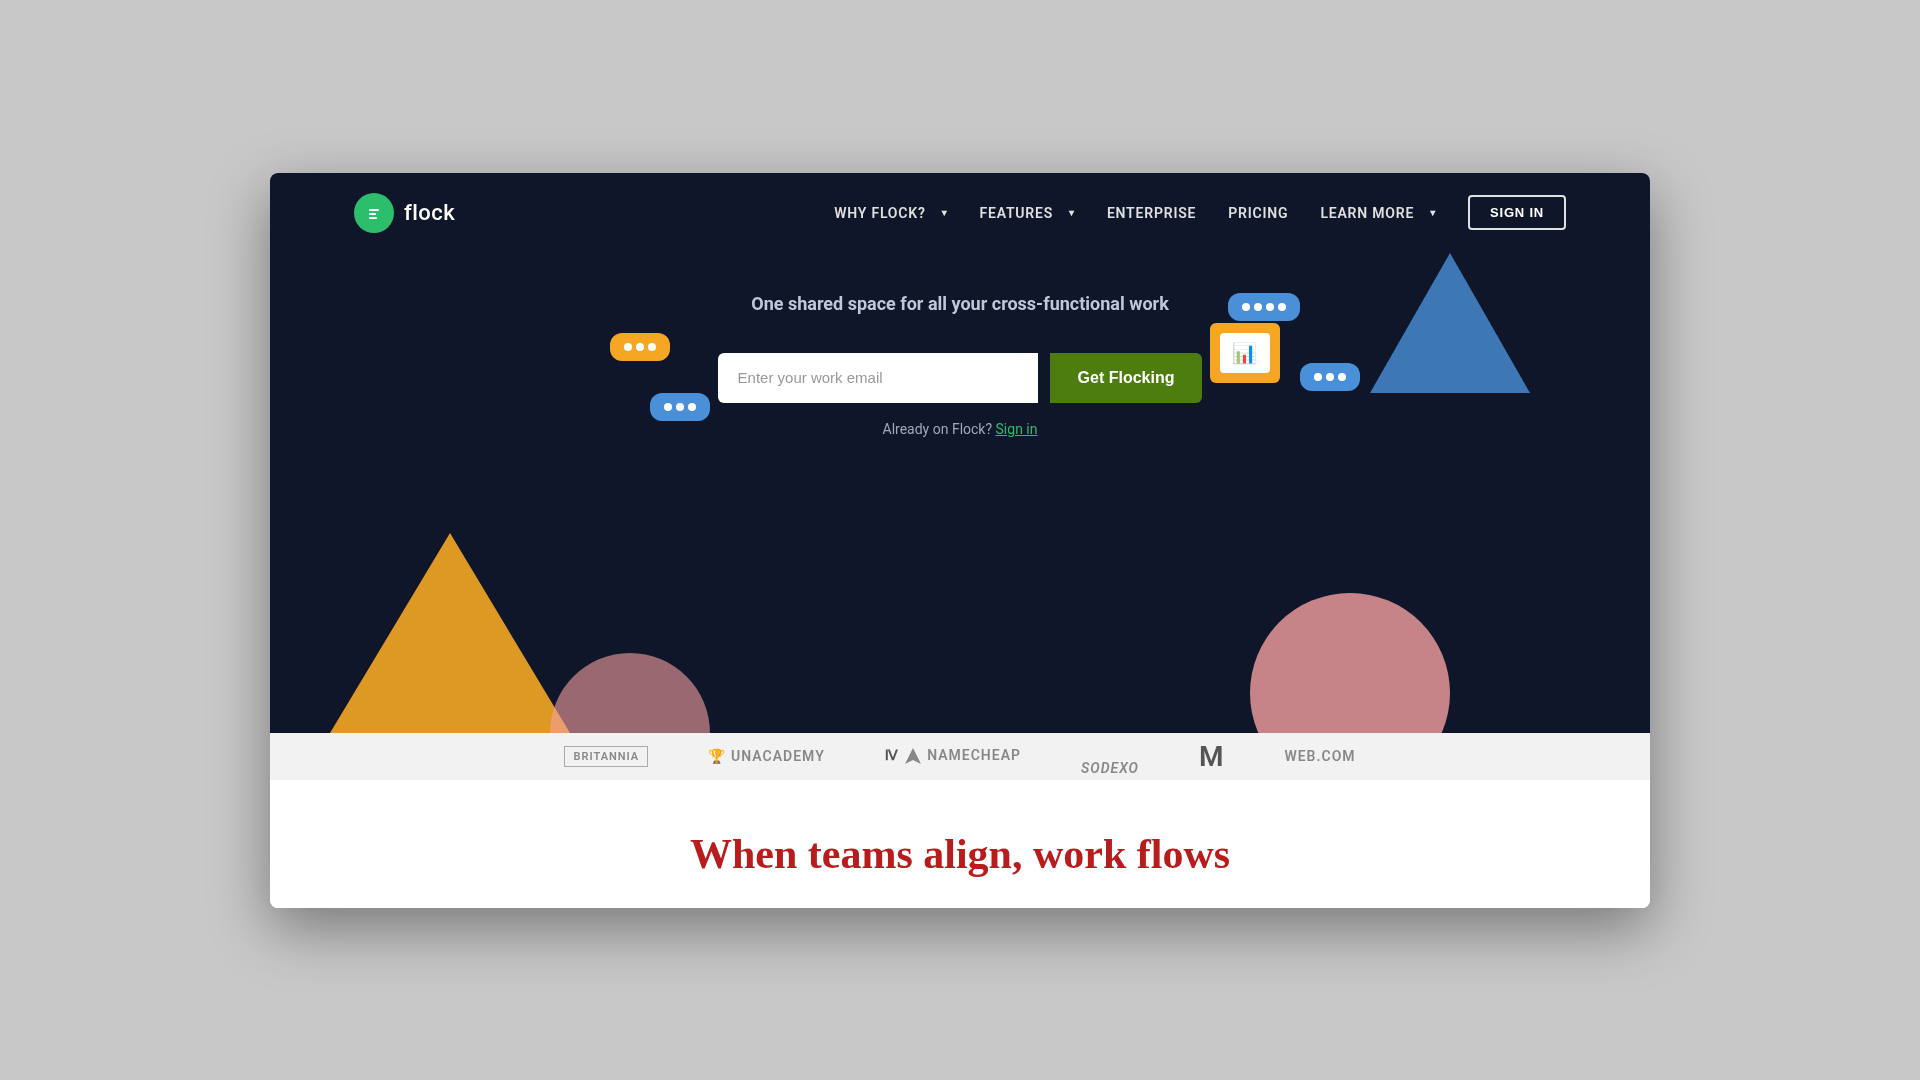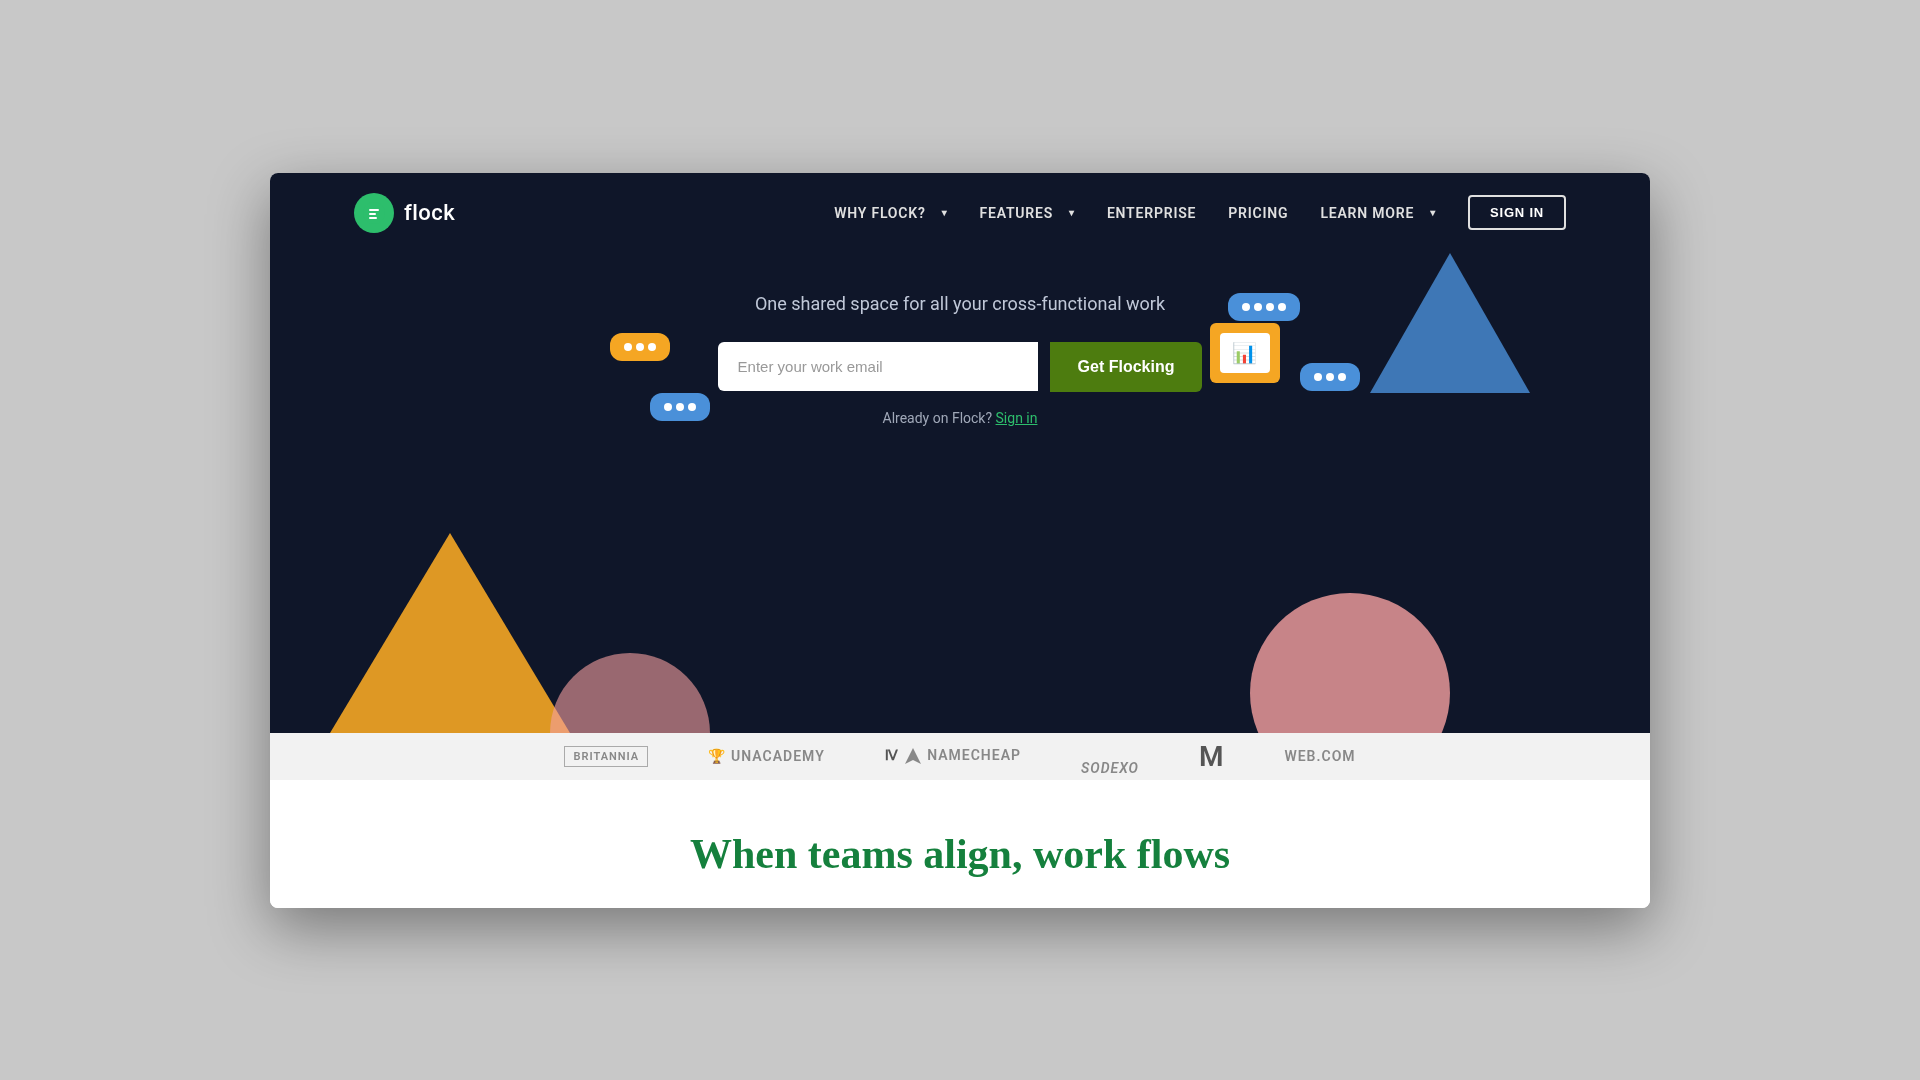--- a/index.html
+++ b/index.html
@@ -99,26 +99,25 @@
       color: white;
       font-size: 58px;
       font-weight: 800;
       line-height: 1.15;
       margin-bottom: 18px;
       font-family: Georgia, serif;
     }
     .hero-subtitle {
       color: #c0c8d8;
       font-size: 18px;
-      margin-bottom: 28px;
-      font-weight: 400;
+      margin-bottom: 39px;
+      font-weight: 700;
     }
     .cta-form {
       display: flex;
-      align-items: center;
       justify-content: center;
       gap: 12px;
       margin-bottom: 18px;
     }
     .email-input {
       width: 320px;
       padding: 16px 20px;
       font-size: 15px;
       border: none;
       border-radius: 6px 0 0 6px;
@@ -306,21 +305,21 @@
     }
     
     .bottom-section {
       background: white;
       padding: 50px 60px 30px;
       text-align: center;
     }
     .bottom-heading {
       font-size: 42px;
       font-weight: 800;
-      color: #15803d;
+      color: #b91c1c;
       font-family: Georgia, serif;
     }
   </style>
 </head>
 <body>
 
 <div class="browser-window">
 
   <div class="hero">
 

